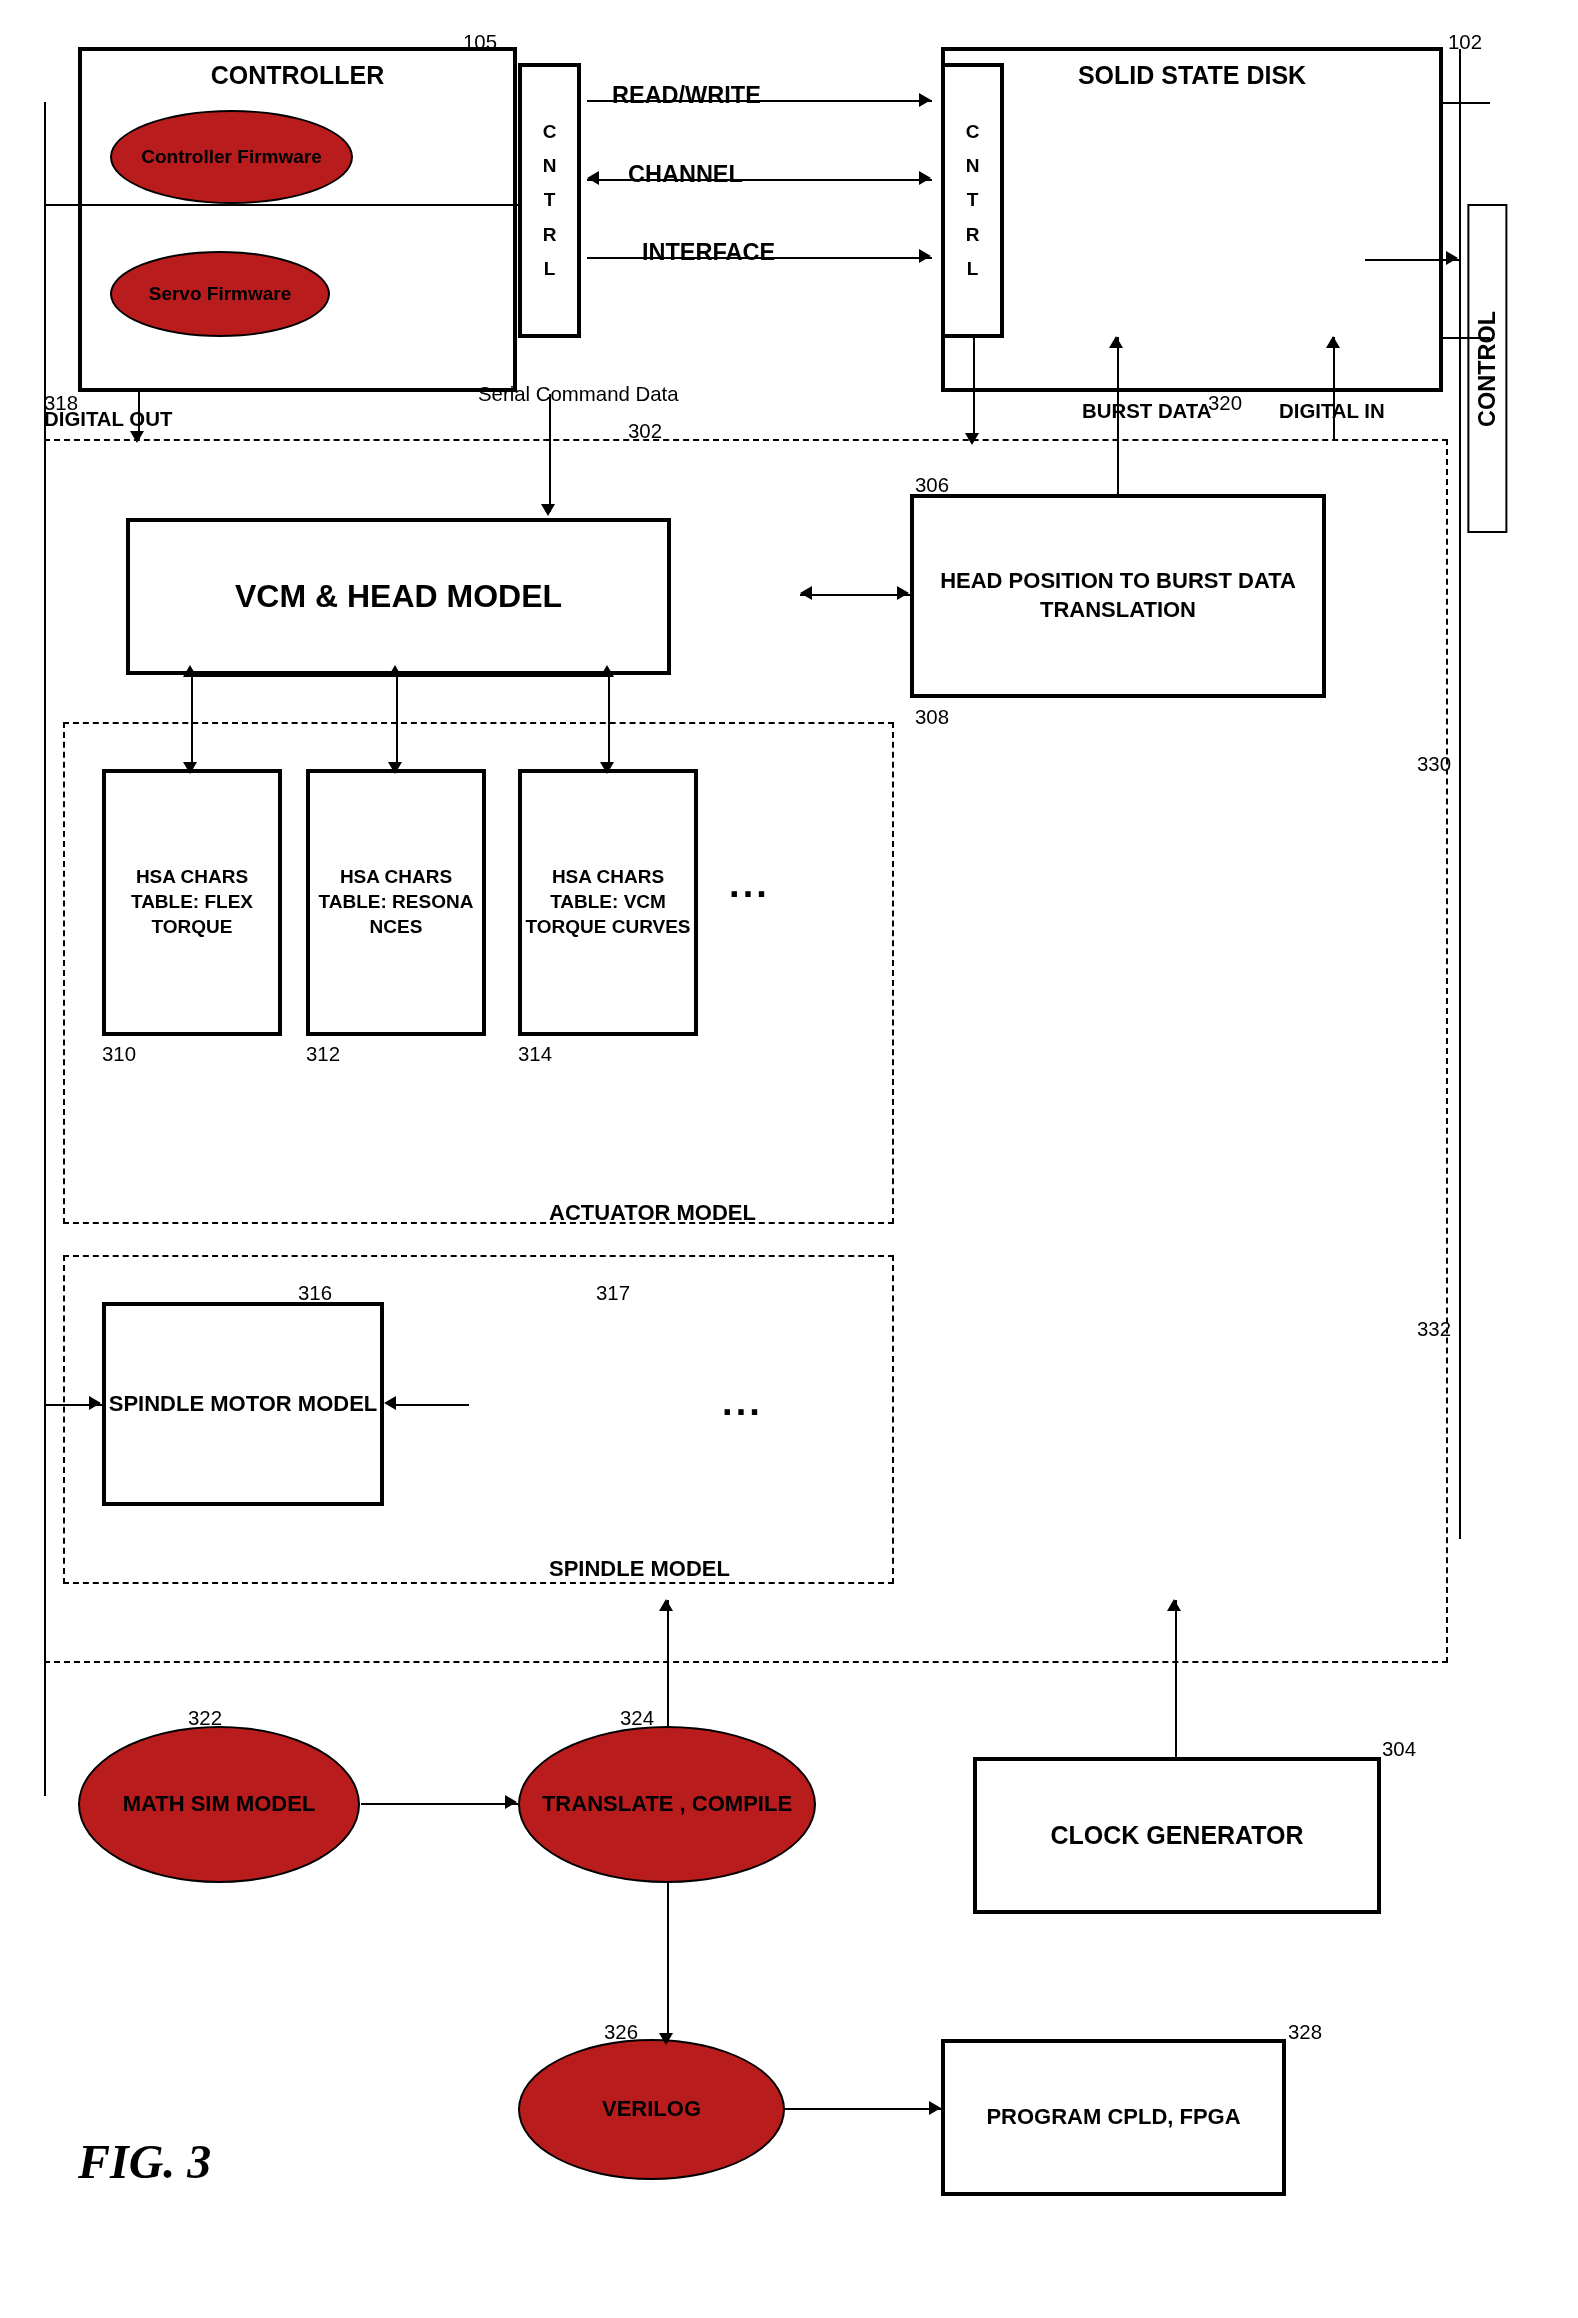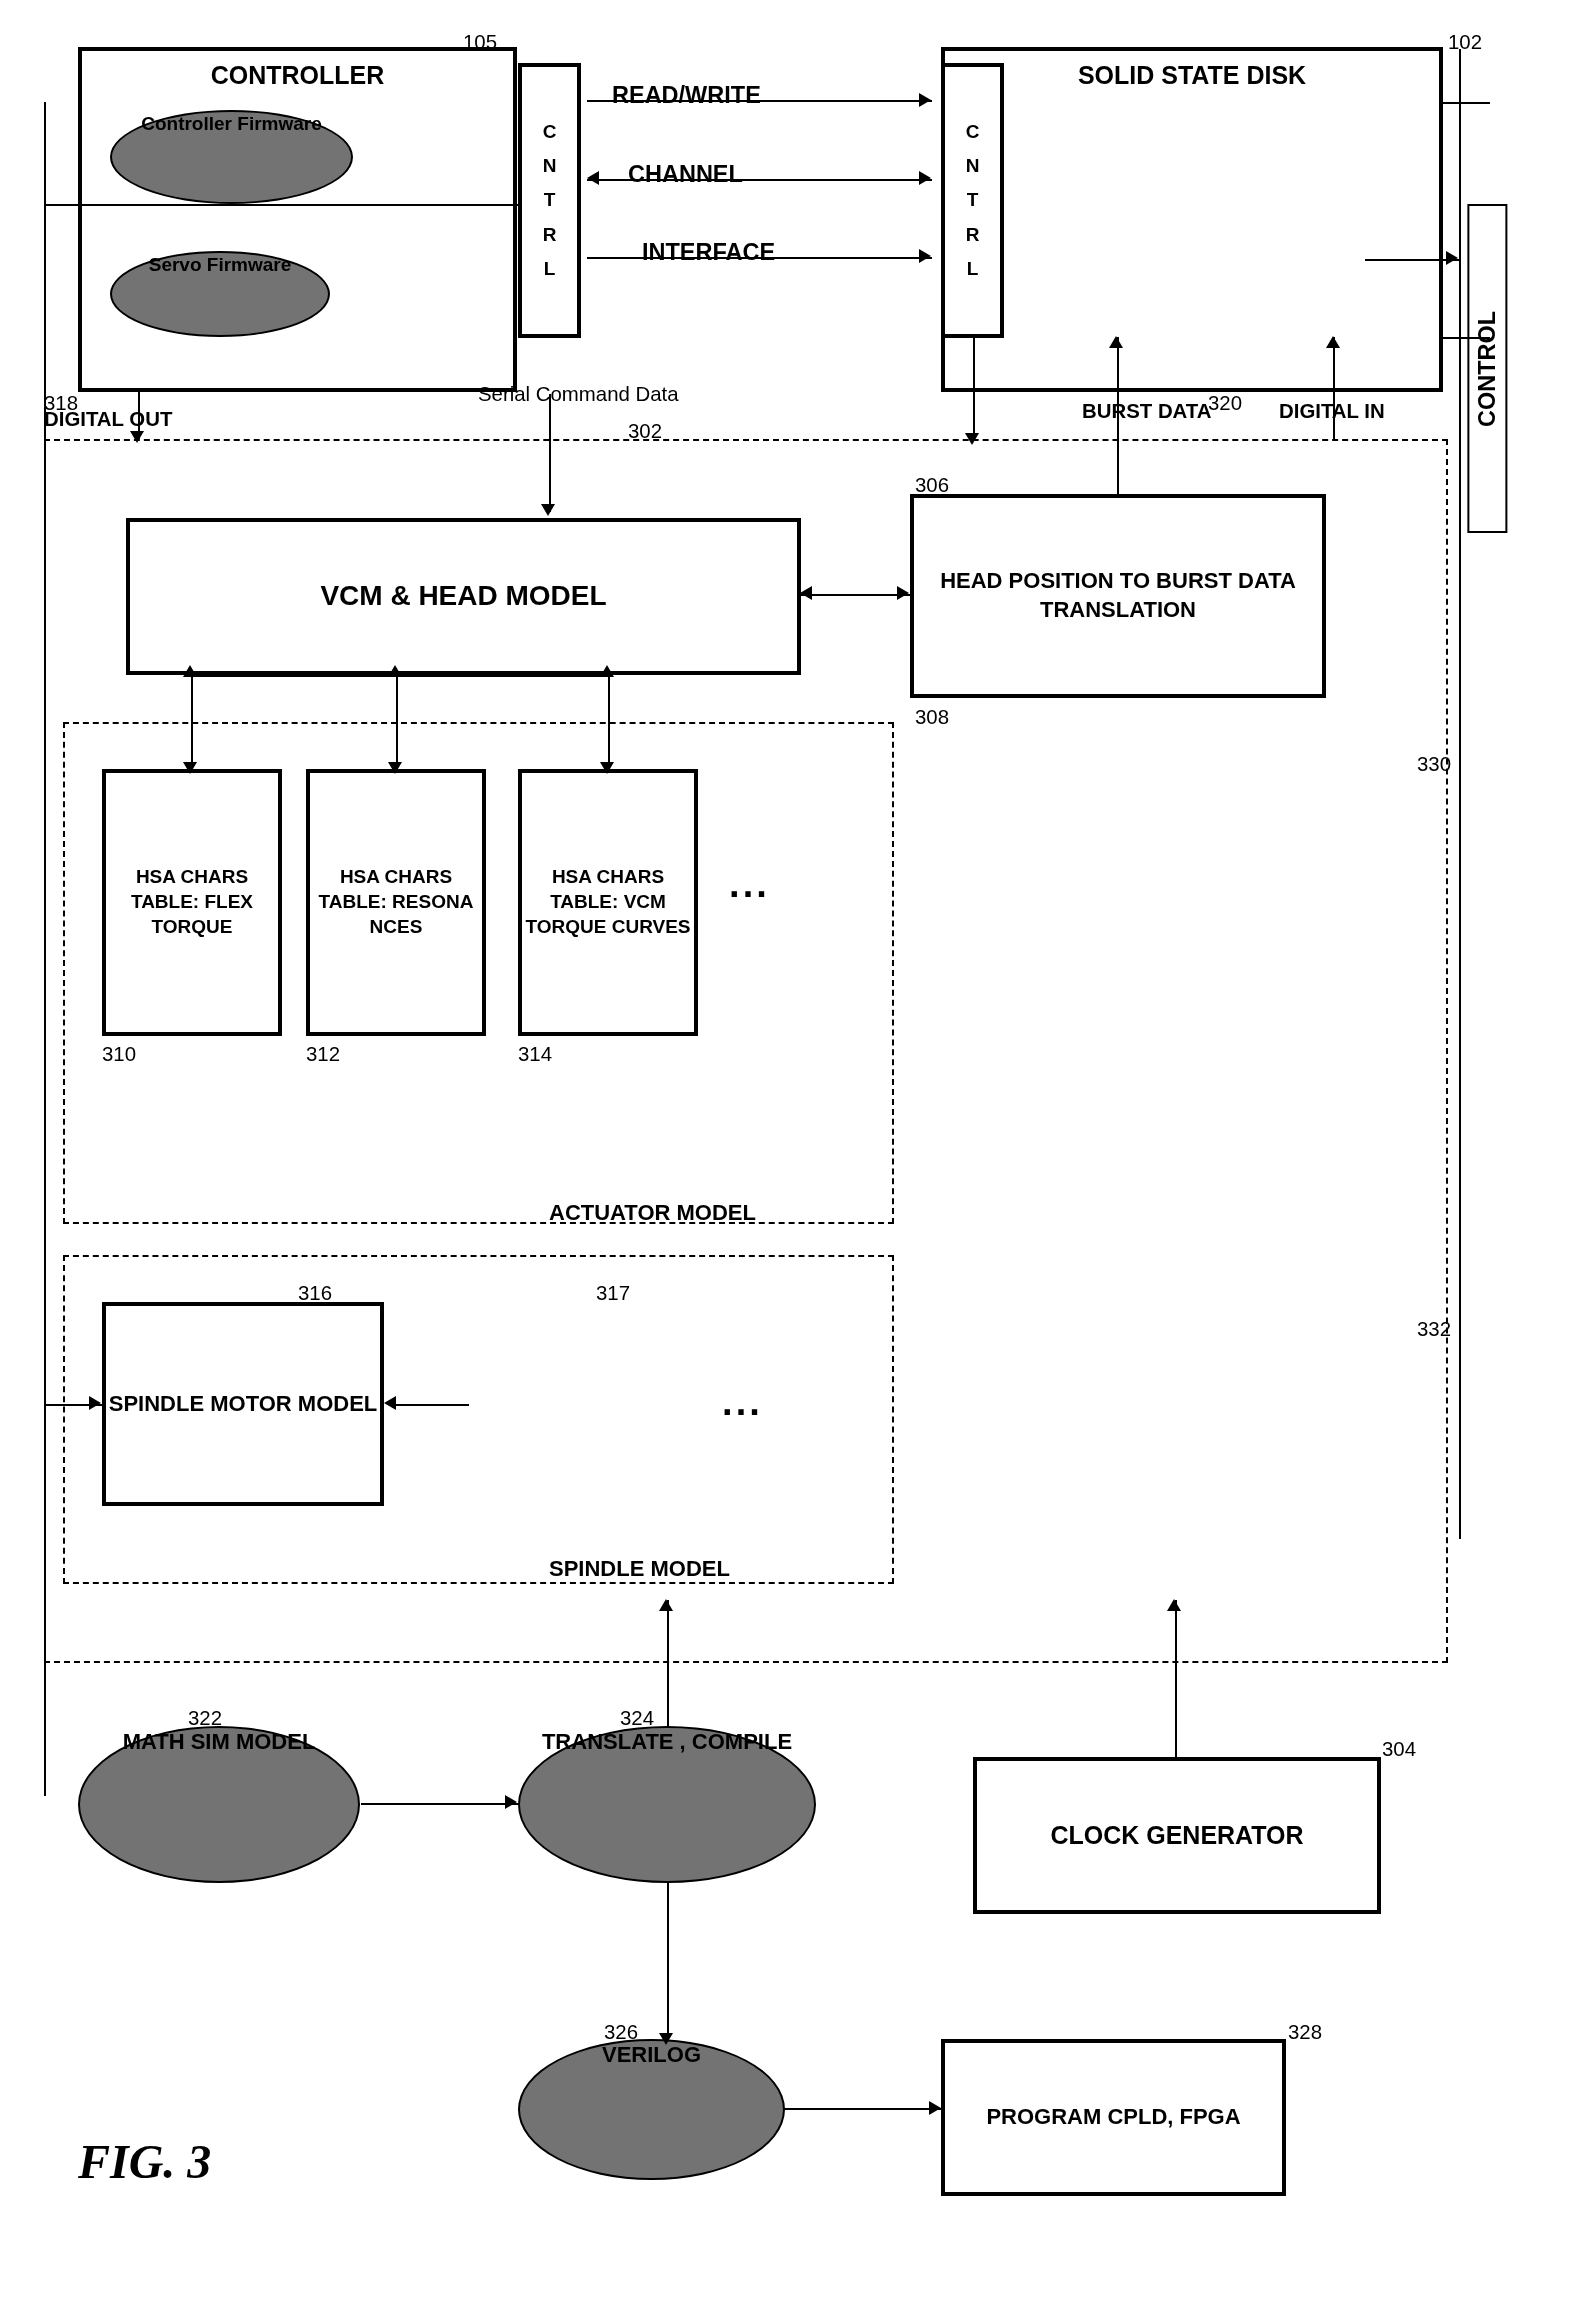--- a/index.html
+++ b/index.html
@@ -38,23 +38,24 @@
     }
 
     .box-dashed {
       border: 2.4px dashed #000;
       background: transparent;
     }
 
     .oval {
       position: absolute;
       border: 2.4px solid #000;
-      background: #737373;
+      background: #b91c1c;
       border-radius: 50%;
       display: flex;
+      align-items: center;
       justify-content: center;
       text-align: center;
       font-weight: bold;
       font-size: 20.4px;
       line-height: 1.3;
     }
 
     .label {
       position: absolute;
       font-size: 20.4px;
@@ -198,21 +199,21 @@
   <div class="label" style="left:1467px; top:204px; font-size:23.5px; writing-mode:vertical-rl; transform:rotate(180deg); border:2.4px solid #000; padding:7.8px 4.7px; height:329px; display:flex; align-items:center; justify-content:center;">
     <span>CONTROL</span>
   </div>
 
   <div class="box-dashed" style="position:absolute; left:44px; top:439px; width:1404px; height:1224px; border:2.4px dashed #000;"></div>
 
   <div class="ref-num" style="left:628px; top:420px;">
     <span>302</span>
   </div>
 
-  <div class="box box-thick" style="left:126px; top:518px; width:675px; height:157px; font-size:28px;">
+  <div class="box box-thick" style="left:126px; top:518px; width:545px; height:157px; font-size:32px;">
     <span>VCM &amp; HEAD MODEL</span>
   </div>
 
   <div class="box box-thick" style="left:910px; top:494px; width:416px; height:204px; font-size:22px;">
     <span>HEAD POSITION TO
 BURST DATA
 TRANSLATION</span>
   </div>
 
   <div class="ref-num" style="left:915px; top:474px;">

